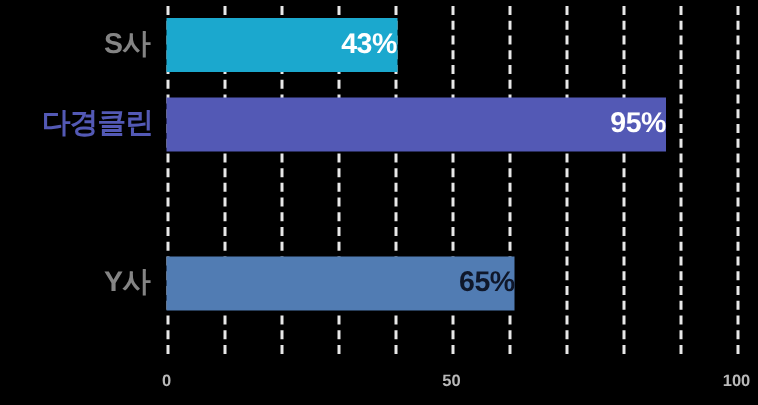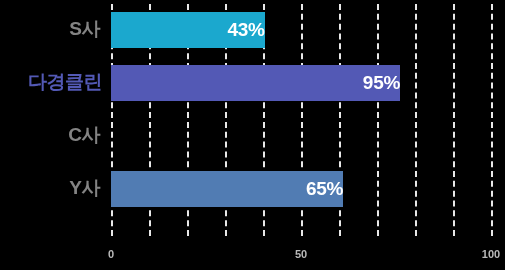--- a/index.html
+++ b/index.html
@@ -121,31 +121,30 @@
 
   <div class="rows">
       <div class="row" style="top: 0px;">
         <div class="cat-label" style="color: rgb(132, 132, 132);">S사</div>
         <div class="bar" style="top: 12px; width: 153.6px; background: rgb(27, 168, 206);">
           <span class="bar-value" style="color: rgb(255, 255, 255);">43%</span>
         </div>
       </div>
       <div class="row" style="top: 53px;">
         <div class="cat-label highlight" style="color: rgb(83, 89, 181);">다경클린</div>
-        <div class="bar" style="top: 12px; width: 289px; background: rgb(83, 89, 181); text-align: center;">
+        <div class="bar" style="top: 12px; width: 333px; background: rgb(83, 89, 181); text-align: center;">
           <span class="bar-value" style="color: rgb(255, 255, 255);">95%</span>
         </div>
       </div>
       <div class="row" style="top: 106px;">
-        <div class="cat-label" style="color: rgb(132, 132, 132);">C사</div>
       </div>
       <div class="row" style="top: 159px;">
         <div class="cat-label" style="color: rgb(132, 132, 132);">Y사</div>
         <div class="bar" style="top: 12px; width: 232.186px; background: rgb(81, 124, 179);">
-          <span class="bar-value" style="color: #ffffff;">65%</span>
+          <span class="bar-value" style="color: #0f172a;">65%</span>
         </div>
       </div>
     </div>
 
   <div class="xaxis">
       <span class="xtick" style="left: 111px; color: rgb(185, 185, 185);">0</span>
       <span class="xtick" style="left: 301px; color: rgb(185, 185, 185);">50</span>
       <span class="xtick" style="left: 491px; color: rgb(185, 185, 185);">100</span>
     </div>
 

